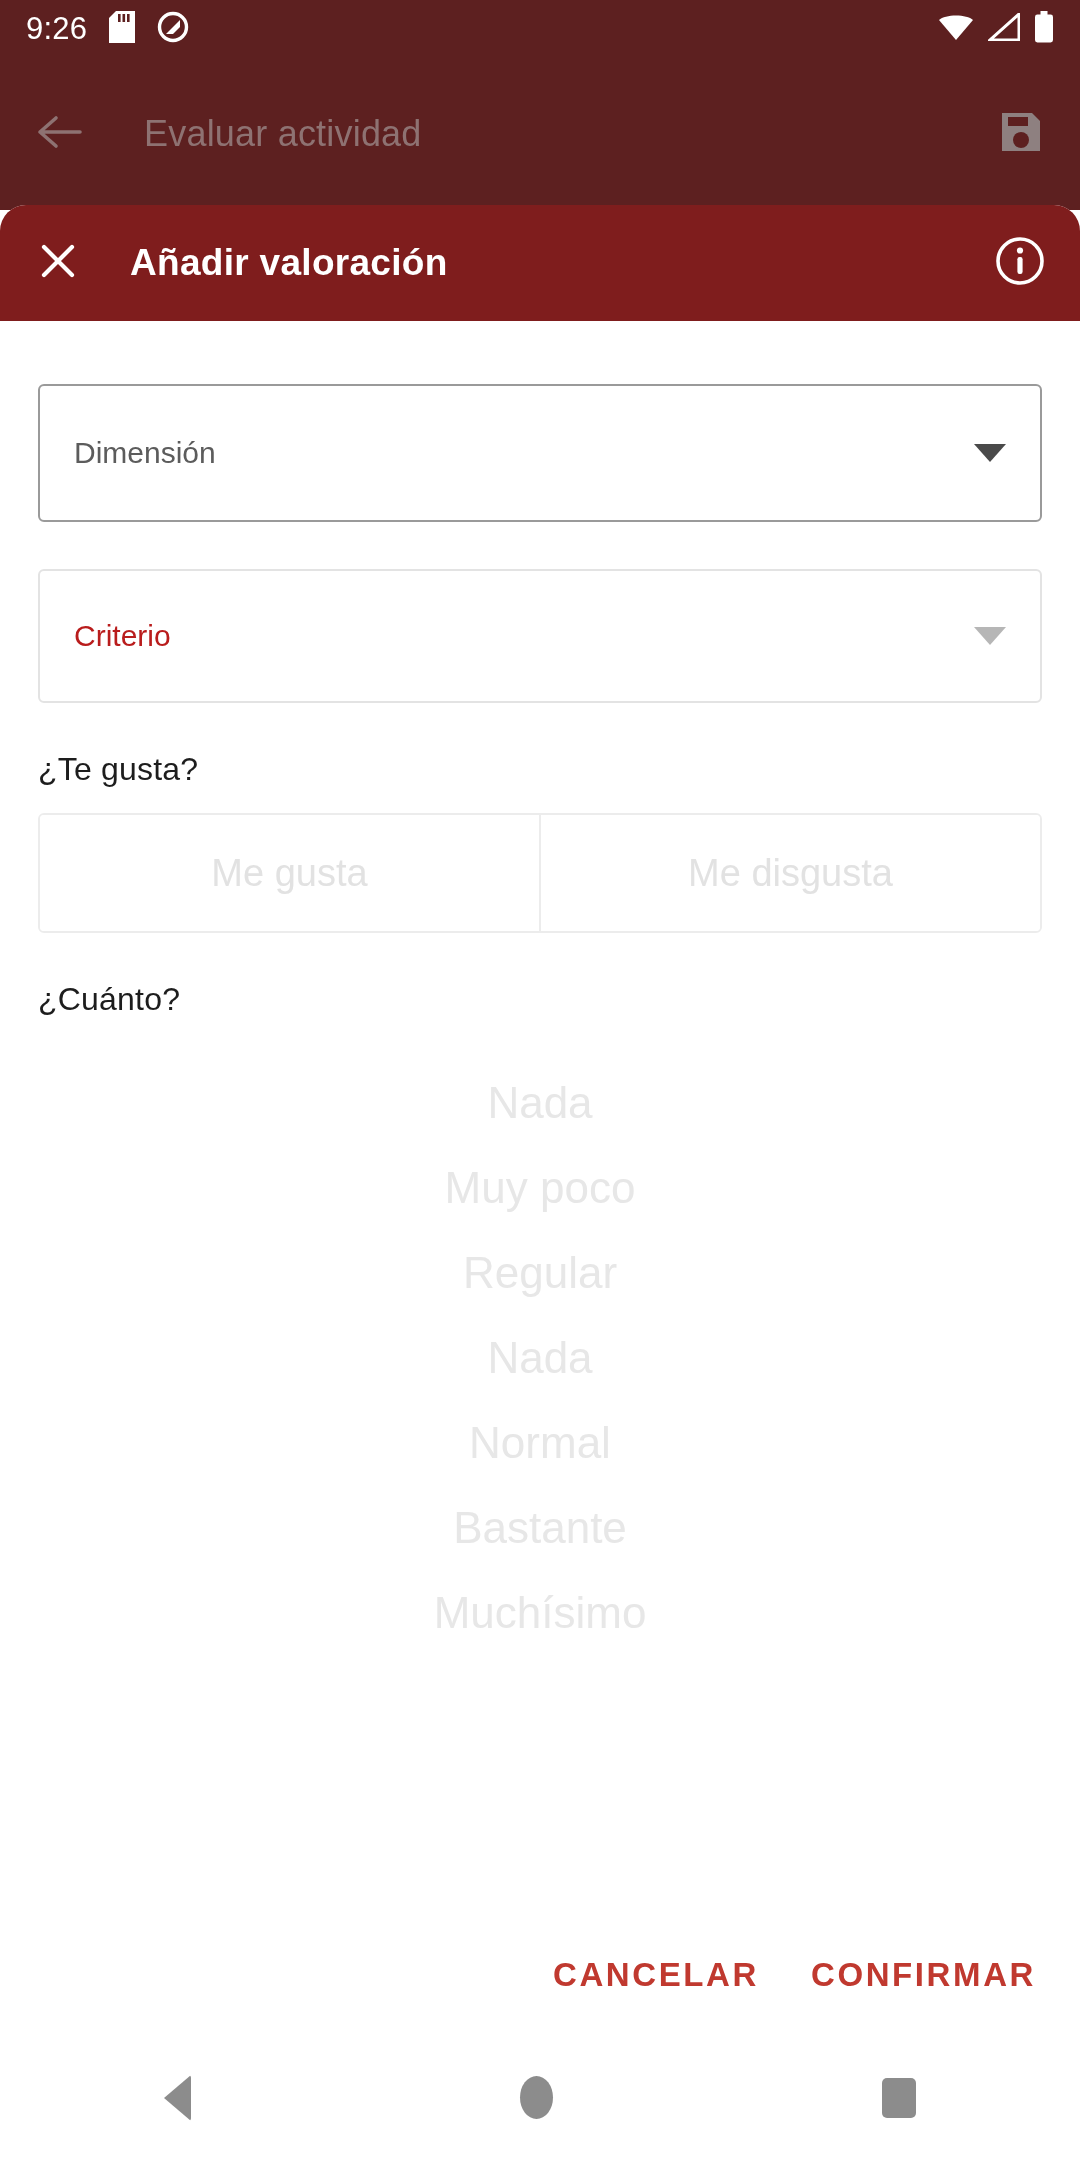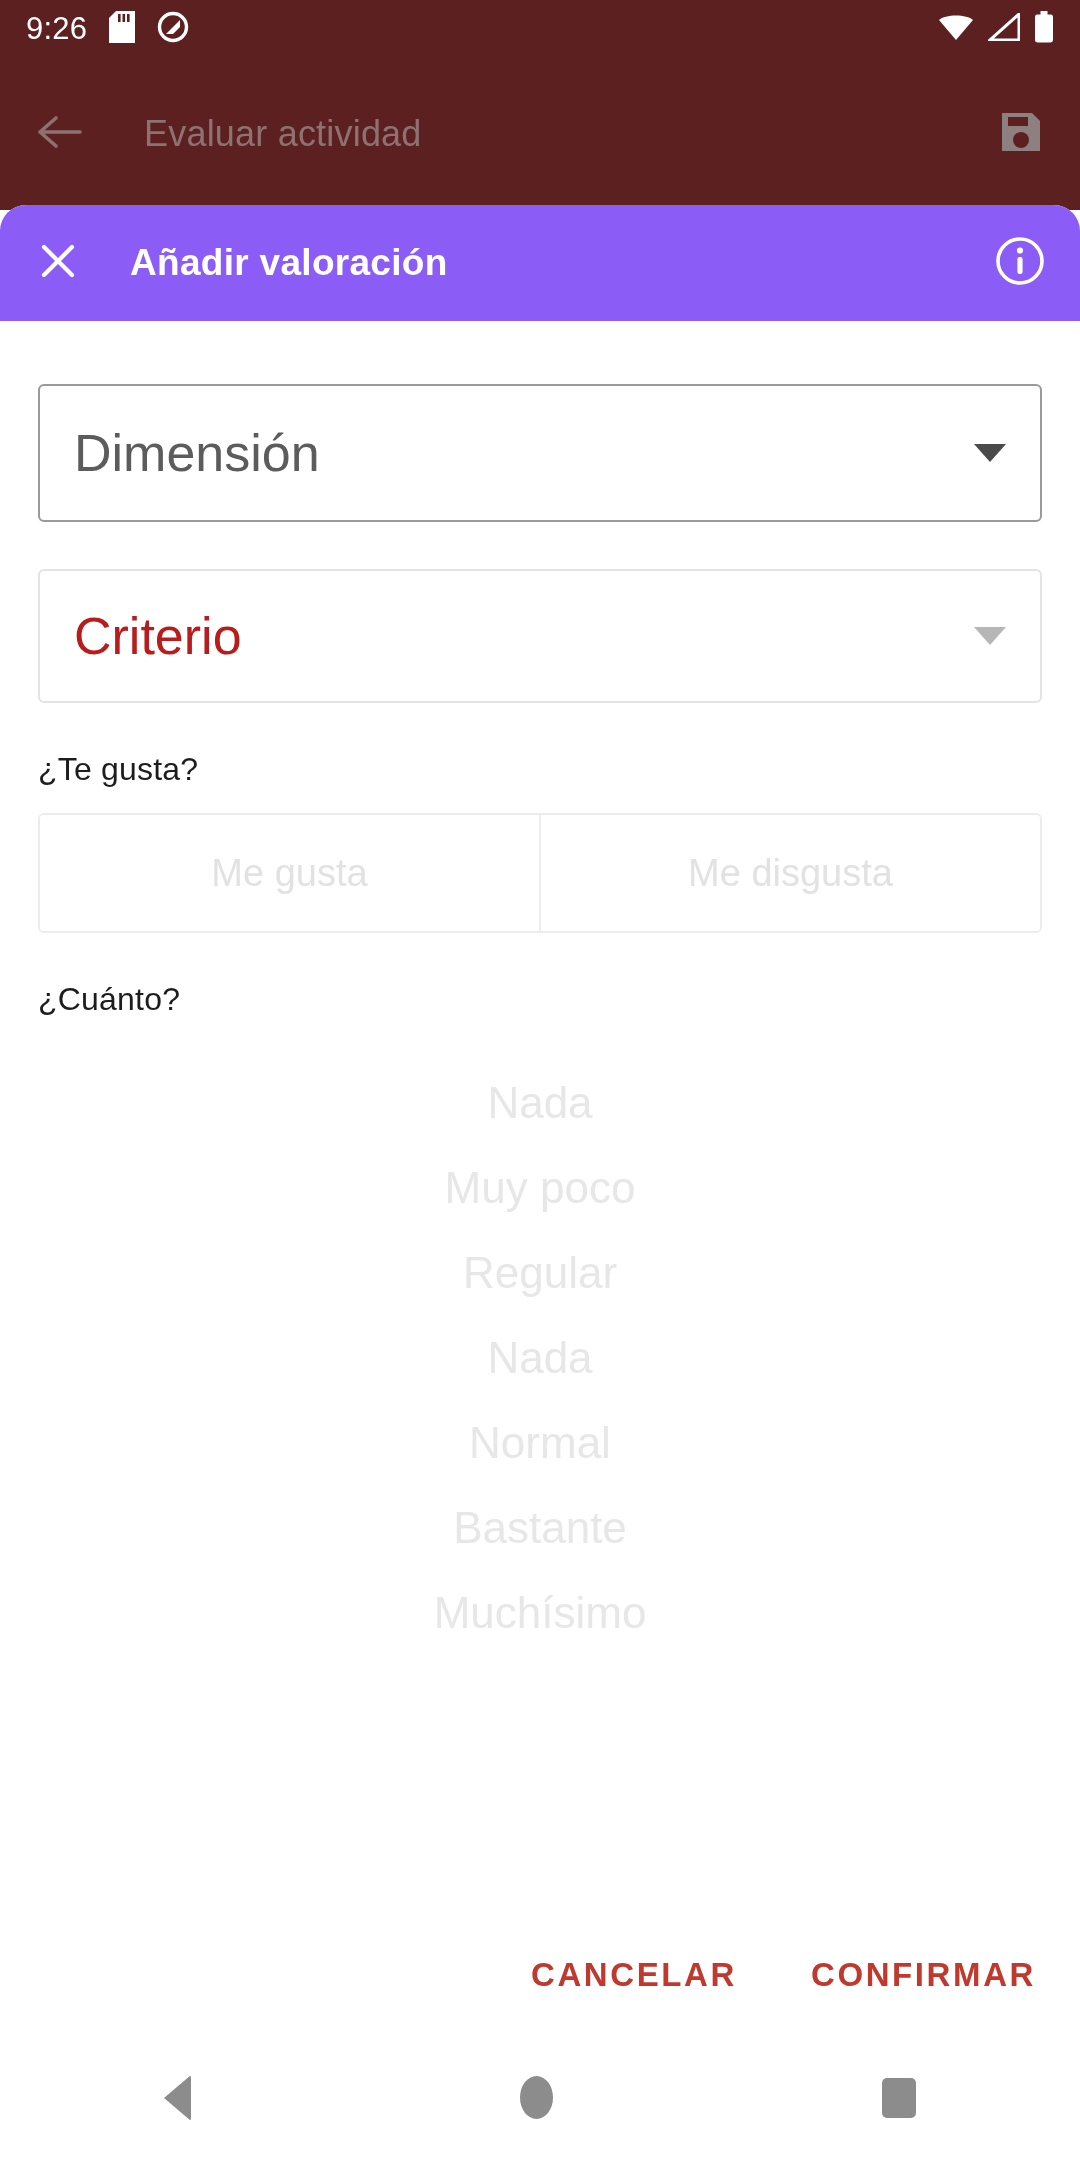--- a/index.html
+++ b/index.html
@@ -56,21 +56,21 @@
     width:1080px; height:1830px;
     background:#ffffff;
     border-top-left-radius:26px;
     border-top-right-radius:26px;
     overflow:hidden;
   }
 
   #dialog-header {
     position:relative;
     height:116px;
-    background:#8b5cf6;
+    background:#7f1d1d;
     display:flex; align-items:center;
     padding:0 34px;
   }
   #dialog-title {
     color:#ffffff; font-size:37px; font-weight:bold;
     margin-left:48px; letter-spacing:0.3px;
   }
   #dialog-info-btn { margin-left:auto; }
 
   #dialog-body {
@@ -88,21 +88,21 @@
     padding:0 34px;
     background:#ffffff;
   }
   .select-box.first { margin-top:63px; }
   .select-box.disabled {
     border-color:#e3e3e3;
     margin-top:47px;
     height:134px;
   }
   .select-label {
-    font-size:52px; color:#5c5c5c;
+    font-size:30px; color:#5c5c5c;
   }
   .select-box.disabled .select-label { color:#b91c1c; }
   .caret {
     margin-left:auto;
     width:0; height:0;
     border-left:16px solid transparent;
     border-right:16px solid transparent;
     border-top:18px solid #4a4a4a;
   }
   .select-box.disabled .caret { border-top-color:#b6b6b6; }
@@ -146,21 +146,21 @@
   }
 
   
   #dialog-actions {
     position:absolute;
     left:0; bottom:0;
     width:1080px;
     height:120px;
     display:flex; align-items:center; justify-content:flex-end;
     padding-right:44px;
-    gap:74px;
+    gap:52px;
   }
   .action-btn {
     font-size:33px;
     font-weight:bold;
     color:#c0392f;
     letter-spacing:2.6px;
     background:none; border:none;
     font-family:"Liberation Sans", sans-serif;
     cursor:pointer;
   }

